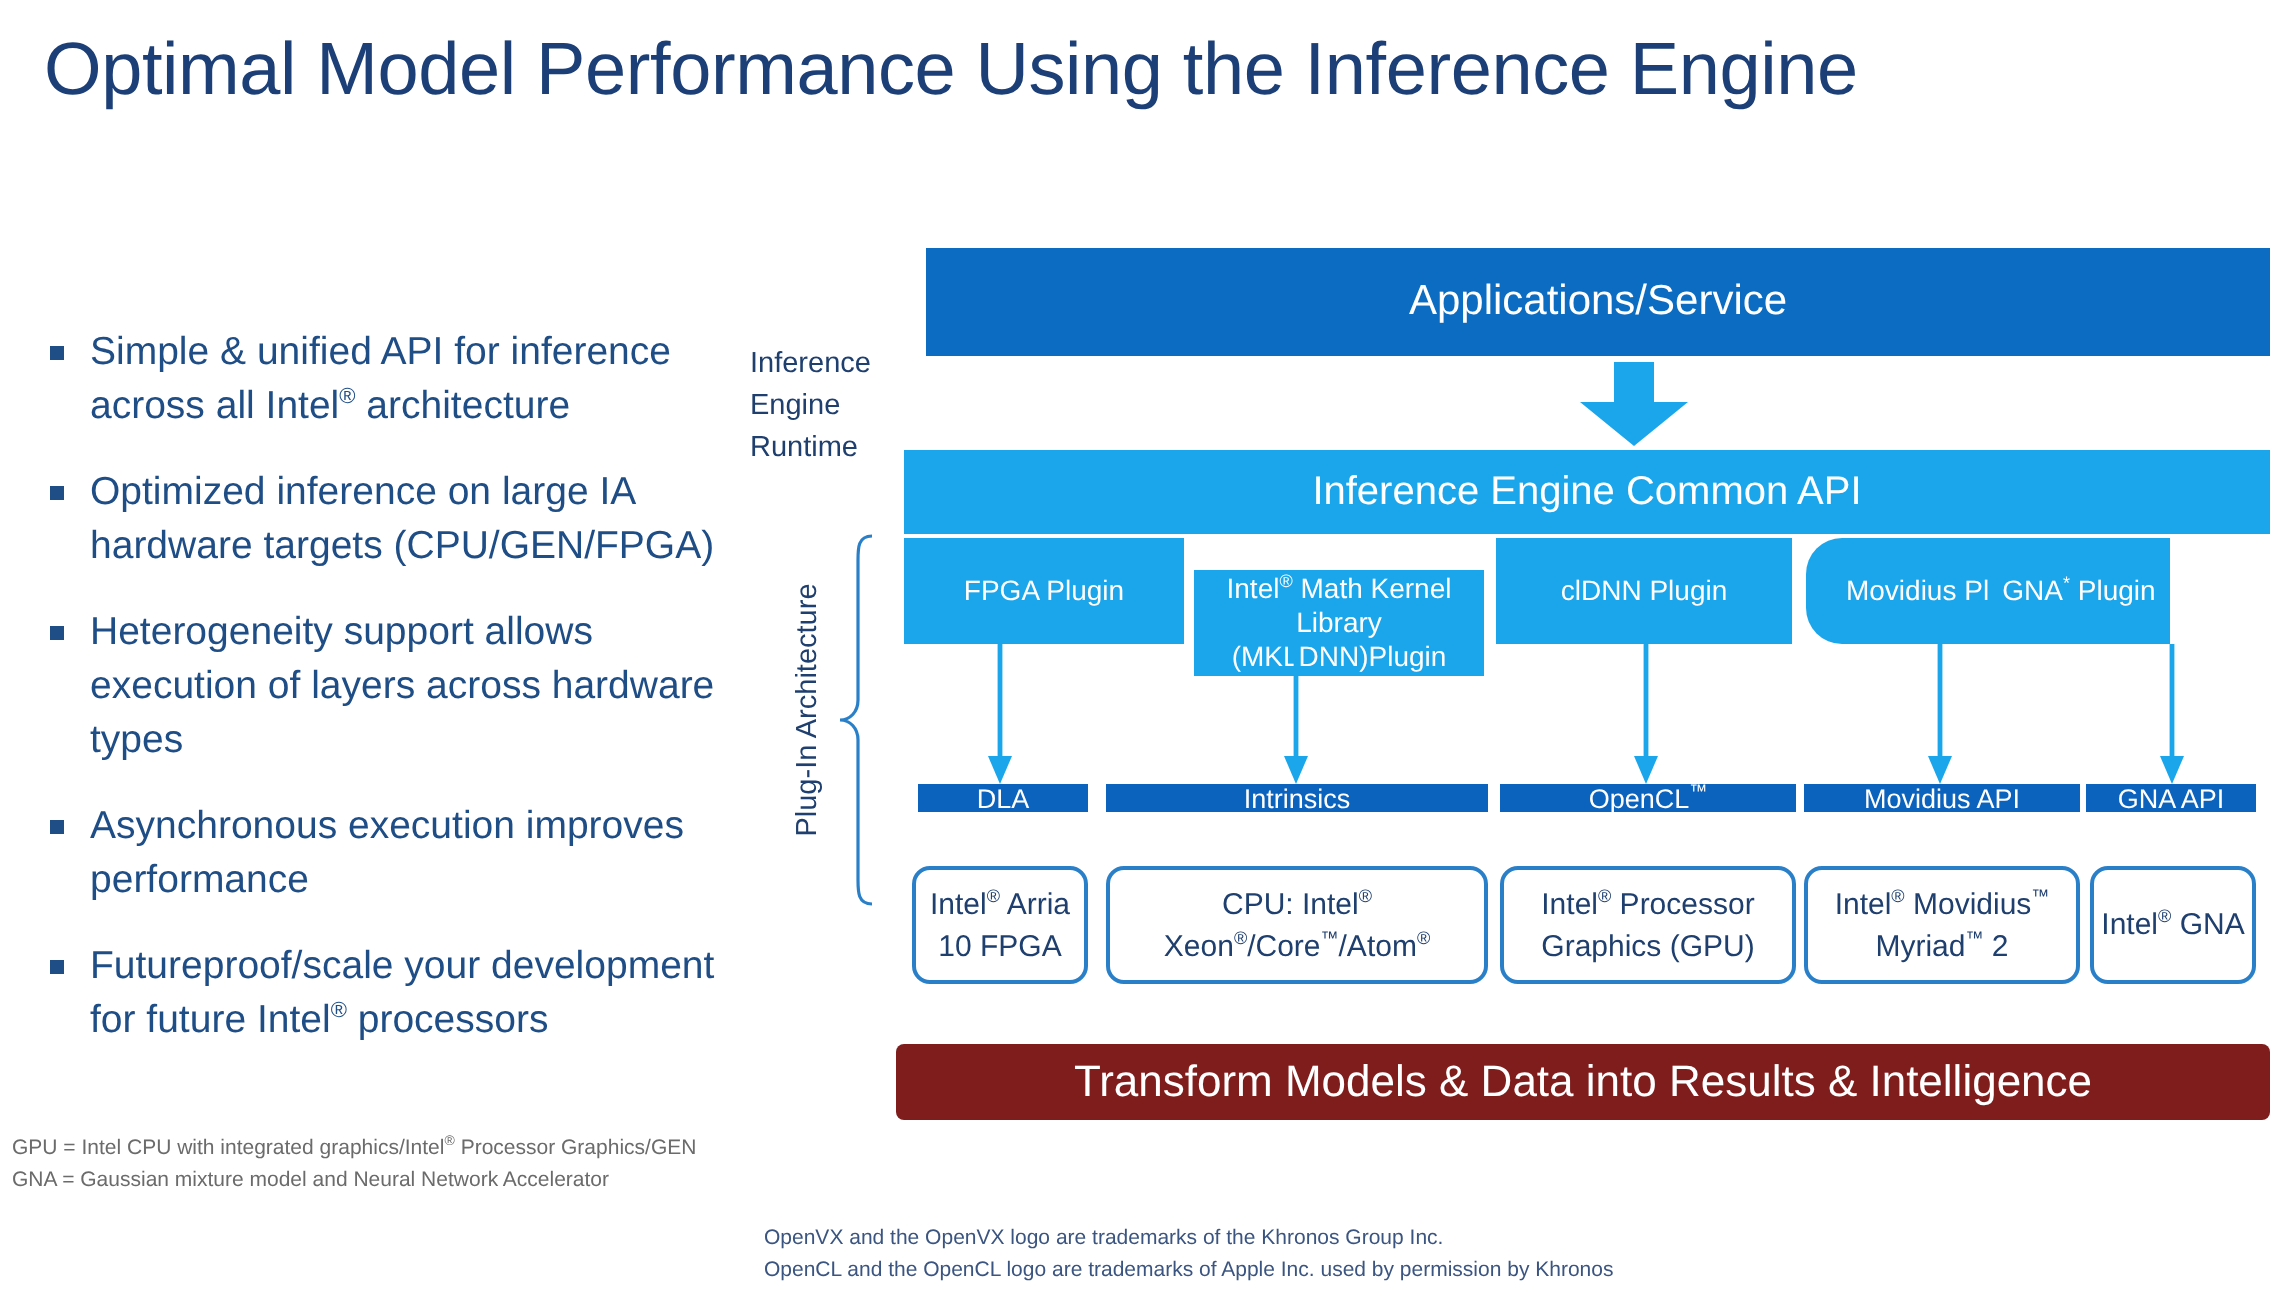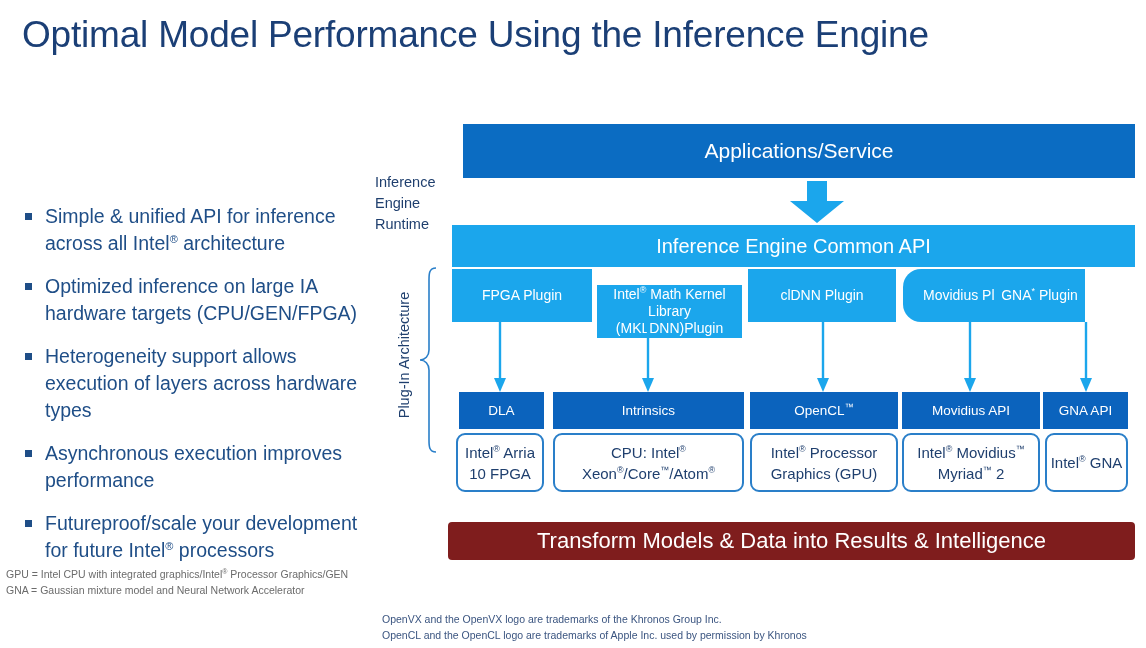--- a/index.html
+++ b/index.html
@@ -33,21 +33,20 @@
     letter-spacing: -0.2px;
     white-space: nowrap;
   }
 
   
   #bullets {
     position: absolute;
     left: 18px;
     top: 163px;
     width: 350px;
-    margin-top: 40px;
   }
   .bullet {
     position: relative;
     padding-left: 27px;
     margin-bottom: 16px;
     color: #1f4e87;
     font-size: 19.5px;
     line-height: 27px;
   }
   .bullet .marker {
@@ -129,21 +128,21 @@
   }
 
   .plugin-box {
     top: 269px; height: 53px;
     background: #1ba6ec;
     font-size: 14px;
     line-height: 17px;
   }
 
   .api-box {
-    top: 392px; height: 37px;
+    top: 392px; height: 14px;
     background: #0b63bd;
     font-size: 13.5px;
   }
 
   .hw-box {
     top: 433px; height: 59px;
     background: #ffffff;
     border: 2px solid #2a7fc9;
     border-radius: 9px;
     color: #1f3f6e;

